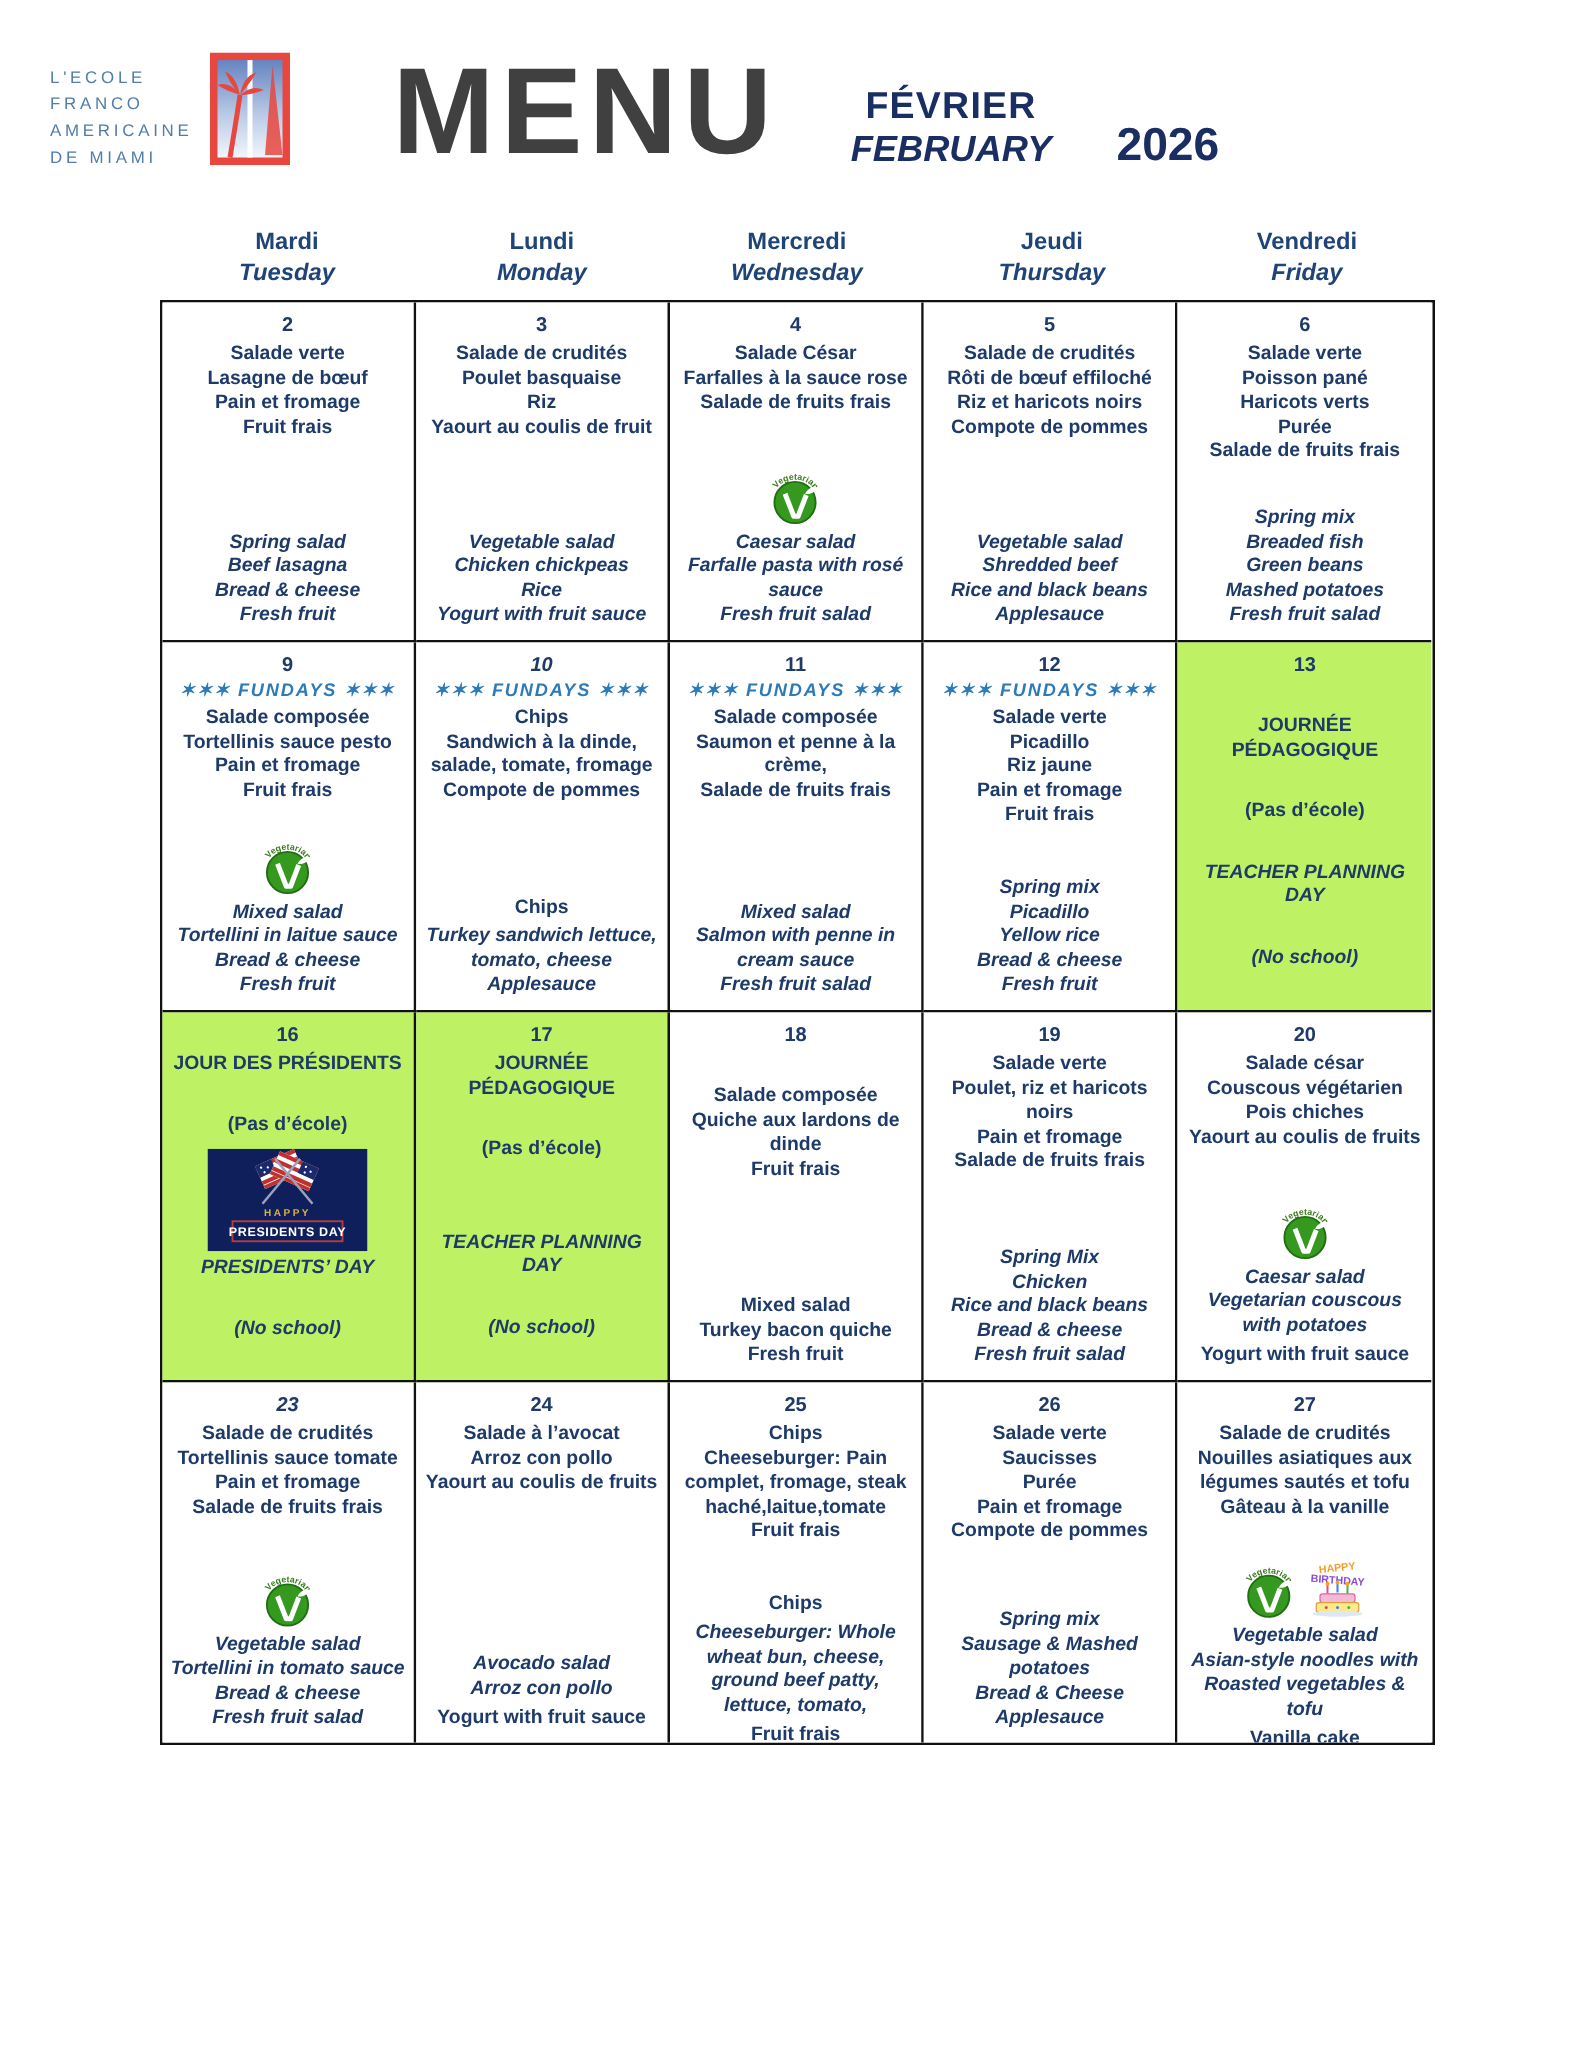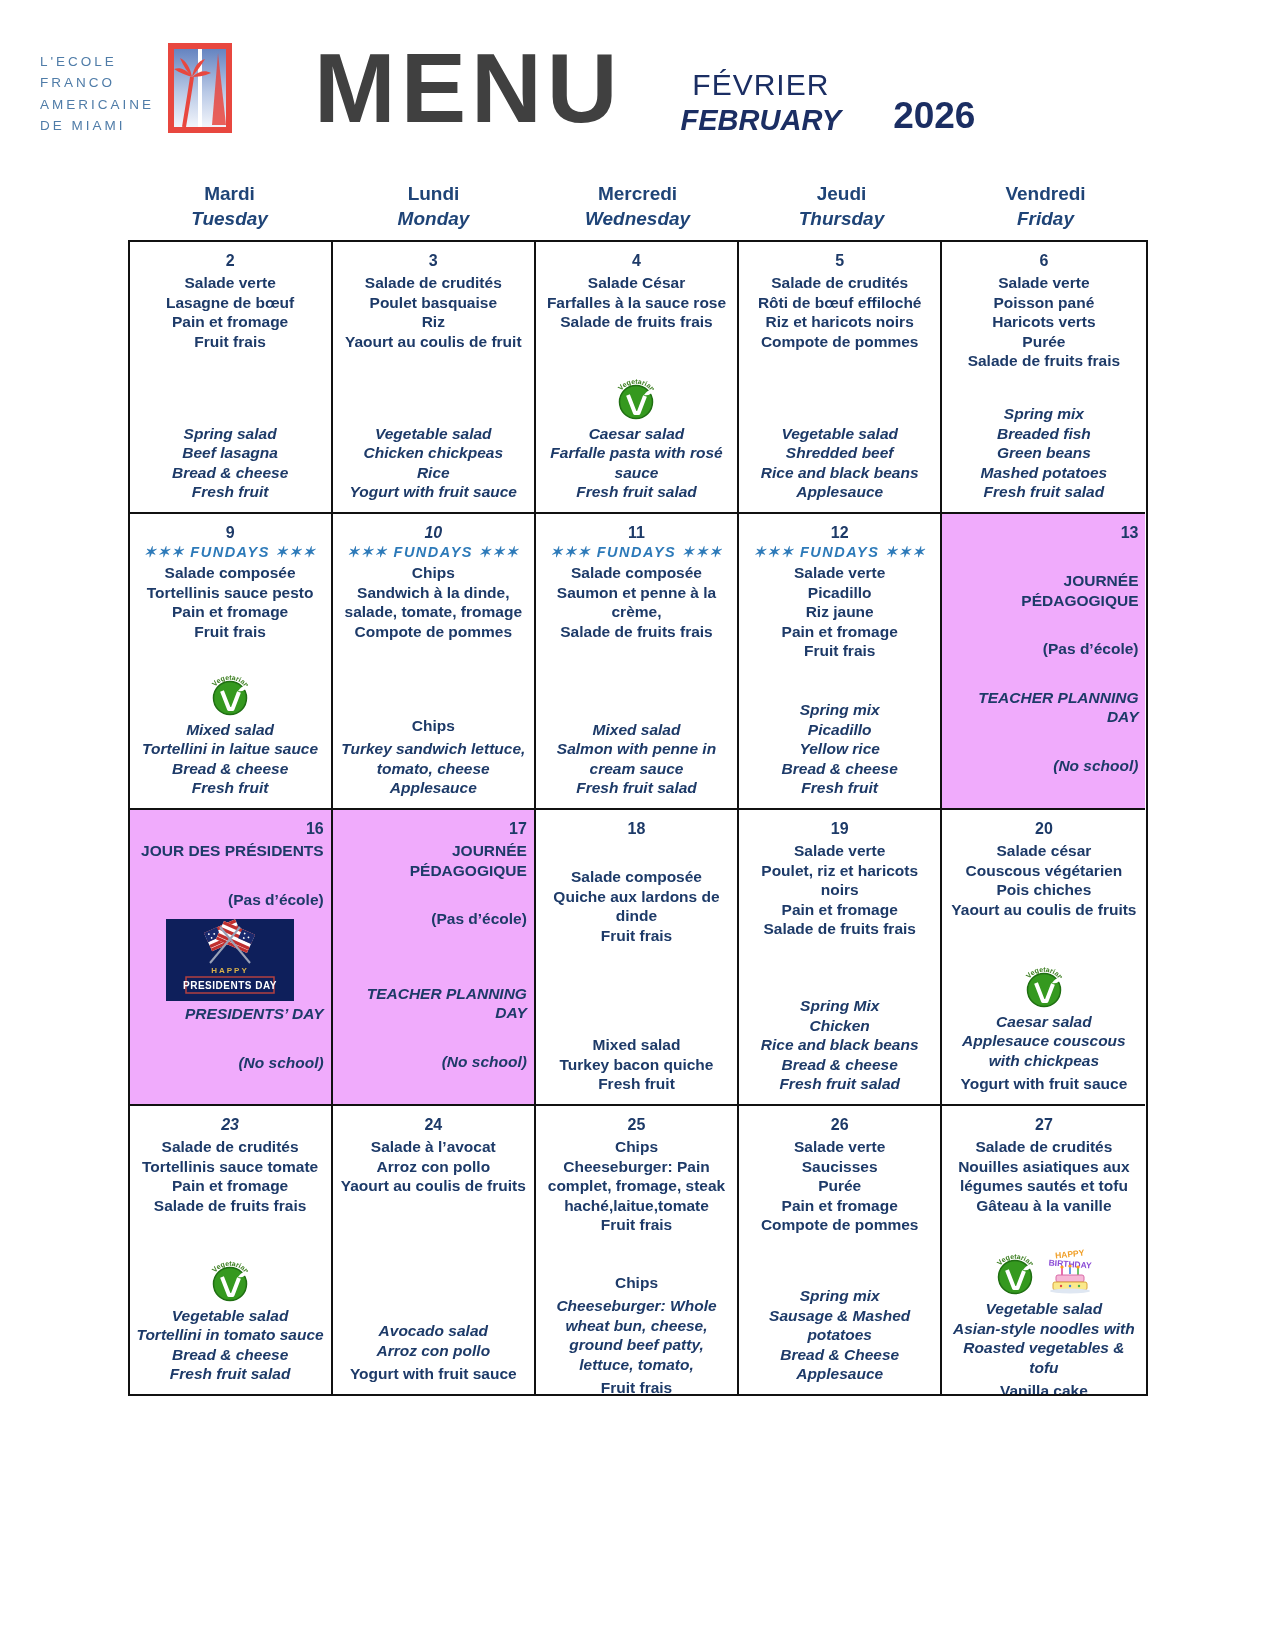--- a/index.html
+++ b/index.html
@@ -7,37 +7,37 @@
   body { width:1275px; min-height:1650px; margin:0 auto; font-family:"Liberation Sans", sans-serif; }
 
   
   .header { display:flex; align-items:flex-end; padding:30px 30px 0 40px; }
   .brand-col { color:#4f7ca8; font-size:13.5px; letter-spacing:3px; line-height:1.6; font-weight:normal; white-space:nowrap; }
   .brand-col.left { width:118px; margin-top:14px; text-align:left; }
   .brand-col.right { width:130px; margin-top:14px; margin-left:12px; }
   .logo-wrap { margin:2px 4px 0 10px; flex:none; }
   .menu-title { font-size:98px; font-weight:bold; color:#404040; letter-spacing:5px; line-height:1.0; margin:2px 0 0 78px; }
   .month-block { margin:38px 0 0 58px; text-align:center; color:#1b2e63; white-space:nowrap; }
-  .month-fr { font-size:30px; font-weight:normal; letter-spacing:1px; }
+  .month-fr { font-size:30px; font-weight:bold; letter-spacing:1px; }
   .month-en { font-size:29px; font-weight:bold; font-style:italic; margin-top:2px; }
   .year { font-size:37px; font-weight:bold; color:#1b2e63; margin:26px 0 0 52px; }
 
   
   .dayhead-row { width:1020px; margin:46px auto 0; display:grid; grid-template-columns:repeat(5,1fr); text-align:center; color:#1f4477; }
   .dayhead-fr { font-size:19px; font-weight:bold; }
   .dayhead-en { font-size:19px; font-weight:bold; font-style:italic; margin-top:3px; }
 
   
   .calendar { width:1020px; margin:10px auto 40px; border:2px solid #111; display:grid;
               grid-template-columns:repeat(5,1fr); grid-template-rows:272px 296px 296px 288px; }
   .cell { border-right:2px solid #111; border-bottom:2px solid #111; padding:5px 7px 8px;
           display:flex; flex-direction:column; text-align:center; overflow:hidden; background:#fff; }
   .cell:nth-child(5n) { border-right:none; }
   .cell:nth-child(n+16) { border-bottom:none;gap:28px; }
-  .cell.highlight { background:#f0abfc;text-align:right; }
+  .cell.highlight { background:#bef264; }
 
   .day { font-weight:bold; font-size:16px; color:#1d3a68; margin-top:5px; flex:none; }
   .day.italic { font-style:italic; }
   .fundays { font-style:italic; font-weight:bold; color:#2d7ab9; font-size:14.5px; letter-spacing:1.5px; margin-top:2px; flex:none; }
 
   .blk { margin-top:3px; flex:none; }
   .blk .line { font-weight:bold; font-size:15.5px; line-height:1.26; color:#1d3a68; }
   .blk.en .line { font-style:italic; }
   .gap { height:26px; flex:none; }
   .cell-top { display:flex; flex-direction:column; }
@@ -458,21 +458,21 @@
                 <path id="va4" d="M5 21 A 17 14 0 0 1 37 21" fill="none"></path>
               </defs>
               <text font-size="7" font-weight="bold" fill="#3a7d1e"><textPath href="#va4" startOffset="6%">Vegetarian</textPath></text>
               <circle cx="21" cy="30" r="16.5" fill="#35991f" stroke="#1f6e12" stroke-width="1.5"></circle>
               <path d="M13 23 L20 41 L23.5 41 L30 24" fill="none" stroke="#ffffff" stroke-width="4" stroke-linejoin="round"></path>
               <path d="M29 23 C32 18 36 17 39 18 C37 22 33 24 29 23 Z" fill="#ffffff"></path>
             </svg>
           </div>
           <div class="blk en">
             <div class="line">Caesar salad</div>
-            <div class="line">Applesauce couscous with chickpeas</div>
+            <div class="line">Vegetarian couscous with potatoes</div>
           </div>
           <div class="blk enu">
             <div class="line">Yogurt with fruit sauce</div>
           </div>
         </div>
       </div>
       <div class="cell">
         <div class="cell-top">
           <div class="day italic">23</div>
           <div class="blk fr">

